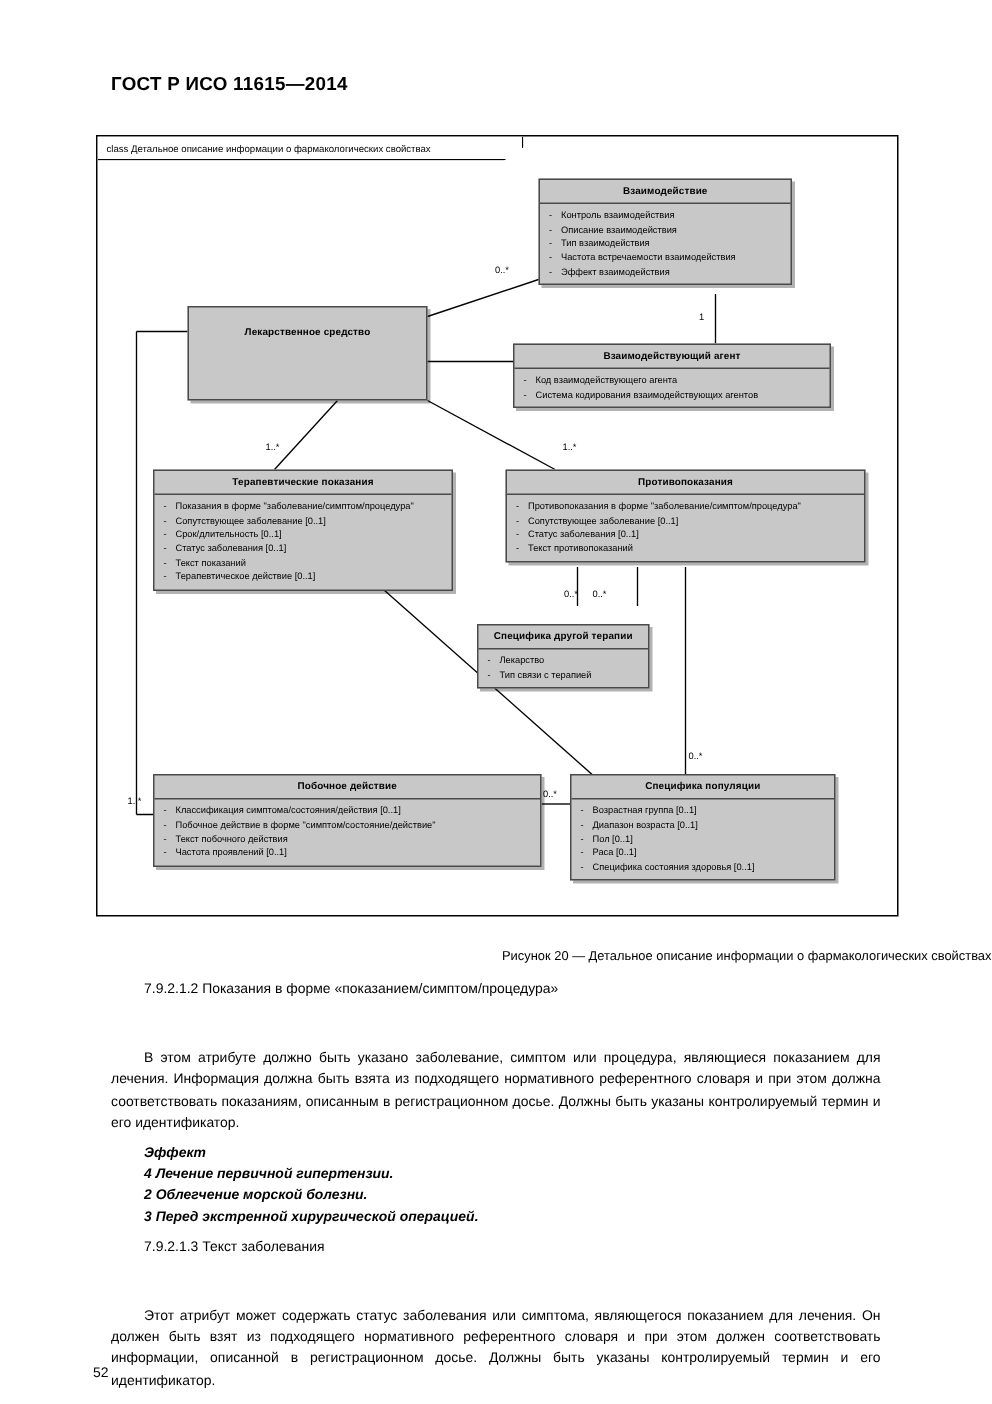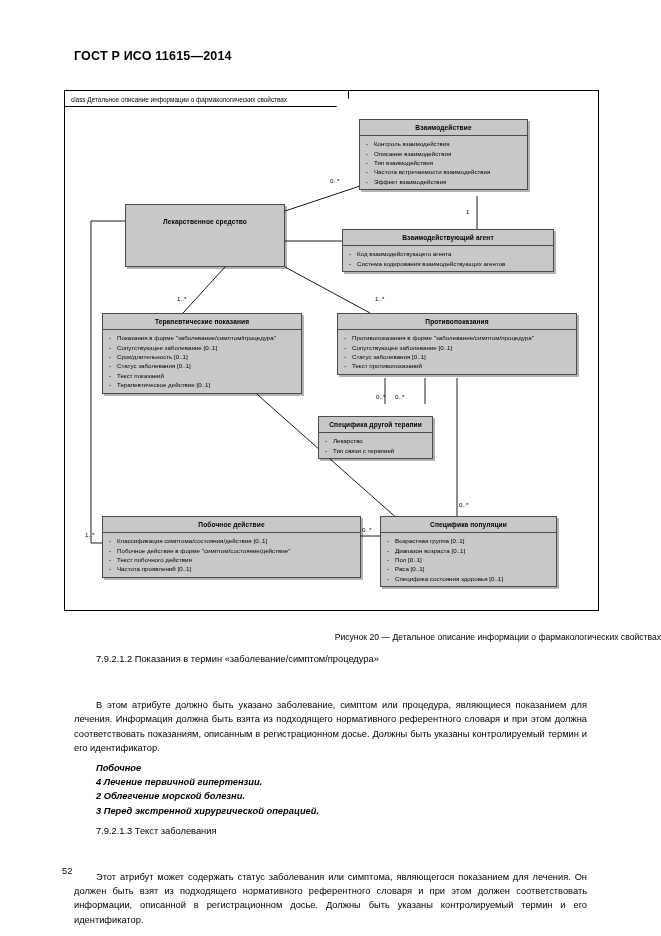--- a/index.html
+++ b/index.html
@@ -96,21 +96,21 @@
     font-size:9.3px;line-height:14.2px;
   }
   .body p{margin:0;}
   .body p.indent{text-indent:22px;}
   .body p.just{text-align:justify;margin-top:32px;}
   .gap{height:6px;}
   .examples{font-style:italic;font-weight:bold;}
   .examples .hdr{margin-left:22px;}
   .examples .ex{margin-left:22px;}
   .pagenum{
-    position:absolute;left:62px;top:866px;
+    position:absolute;left:62px;top:910px;
     font-size:9.3px;
   }
 </style>
 </head>
 <body>
 
 <div class="page">
 
   <div class="doc-header">ГОСТ Р ИСО 11615—2014</div>
 
@@ -228,25 +228,25 @@
         <li>Раса [0..1]</li>
         <li>Специфика состояния здоровья [0..1]</li>
       </ul>
     </div>
 
   </div>
 
   <div class="caption">Рисунок 20 — Детальное описание информации о фармакологических свойствах</div>
 
   <div class="body">
-    <p class="indent">7.9.2.1.2 Показания в термин «заболевание/симптом/процедура»</p>
+    <p class="indent">7.9.2.1.2 Показания в форме «показанием/симптом/процедура»</p>
     <p class="indent just">В этом атрибуте должно быть указано заболевание, симптом или процедура, являющиеся показанием для лечения. Информация должна быть взята из подходящего нормативного референтного словаря и при этом должна соответствовать показаниям, описанным в регистрационном досье. Должны быть указаны контролируемый термин и его идентификатор.</p>
     <div class="gap"></div>
     <div class="examples">
-      <p class="hdr">Побочное</p>
+      <p class="hdr">Эффект</p>
       <p class="ex">4 Лечение первичной гипертензии.</p>
       <p class="ex">2 Облегчение морской болезни.</p>
       <p class="ex">3 Перед экстренной хирургической операцией.</p>
     </div>
     <div class="gap"></div>
     <p class="indent">7.9.2.1.3 Текст заболевания</p>
     <p class="indent just">Этот атрибут может содержать статус заболевания или симптома, являющегося показанием для лечения. Он должен быть взят из подходящего нормативного референтного словаря и при этом должен соответствовать информации, описанной в регистрационном досье. Должны быть указаны контролируемый термин и его идентификатор.</p>
   </div>
 
   <div class="pagenum">52</div>

